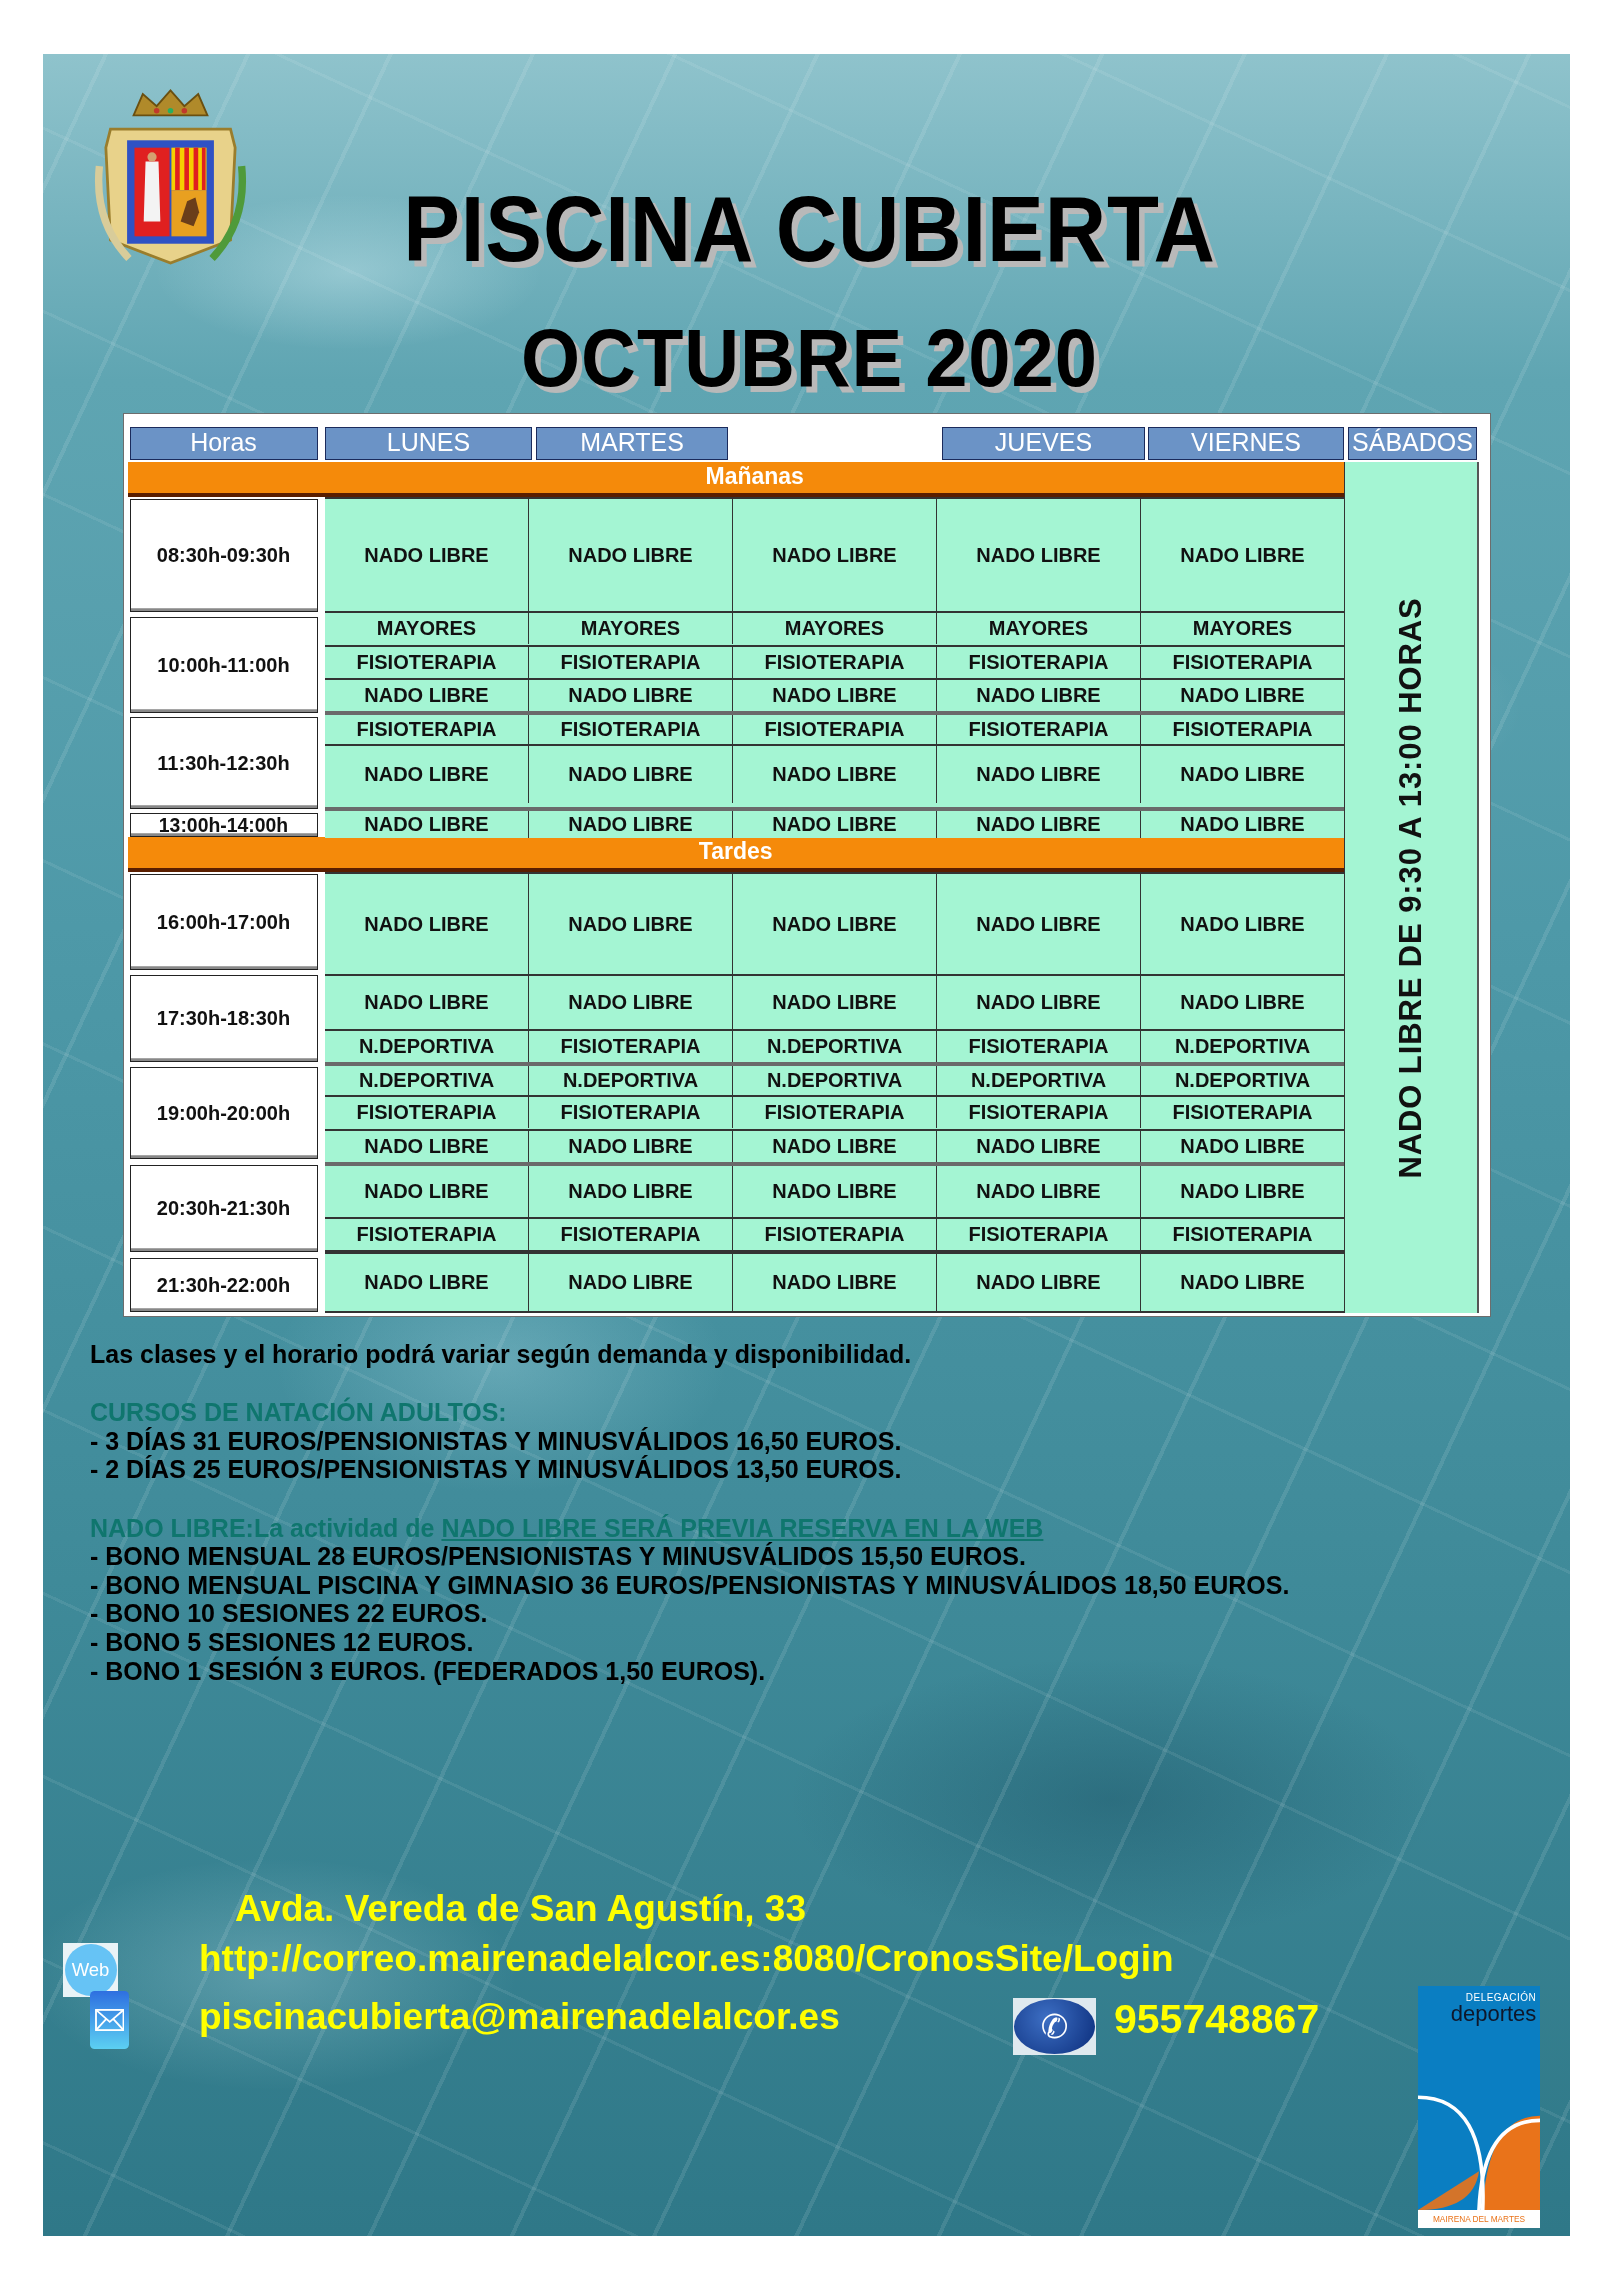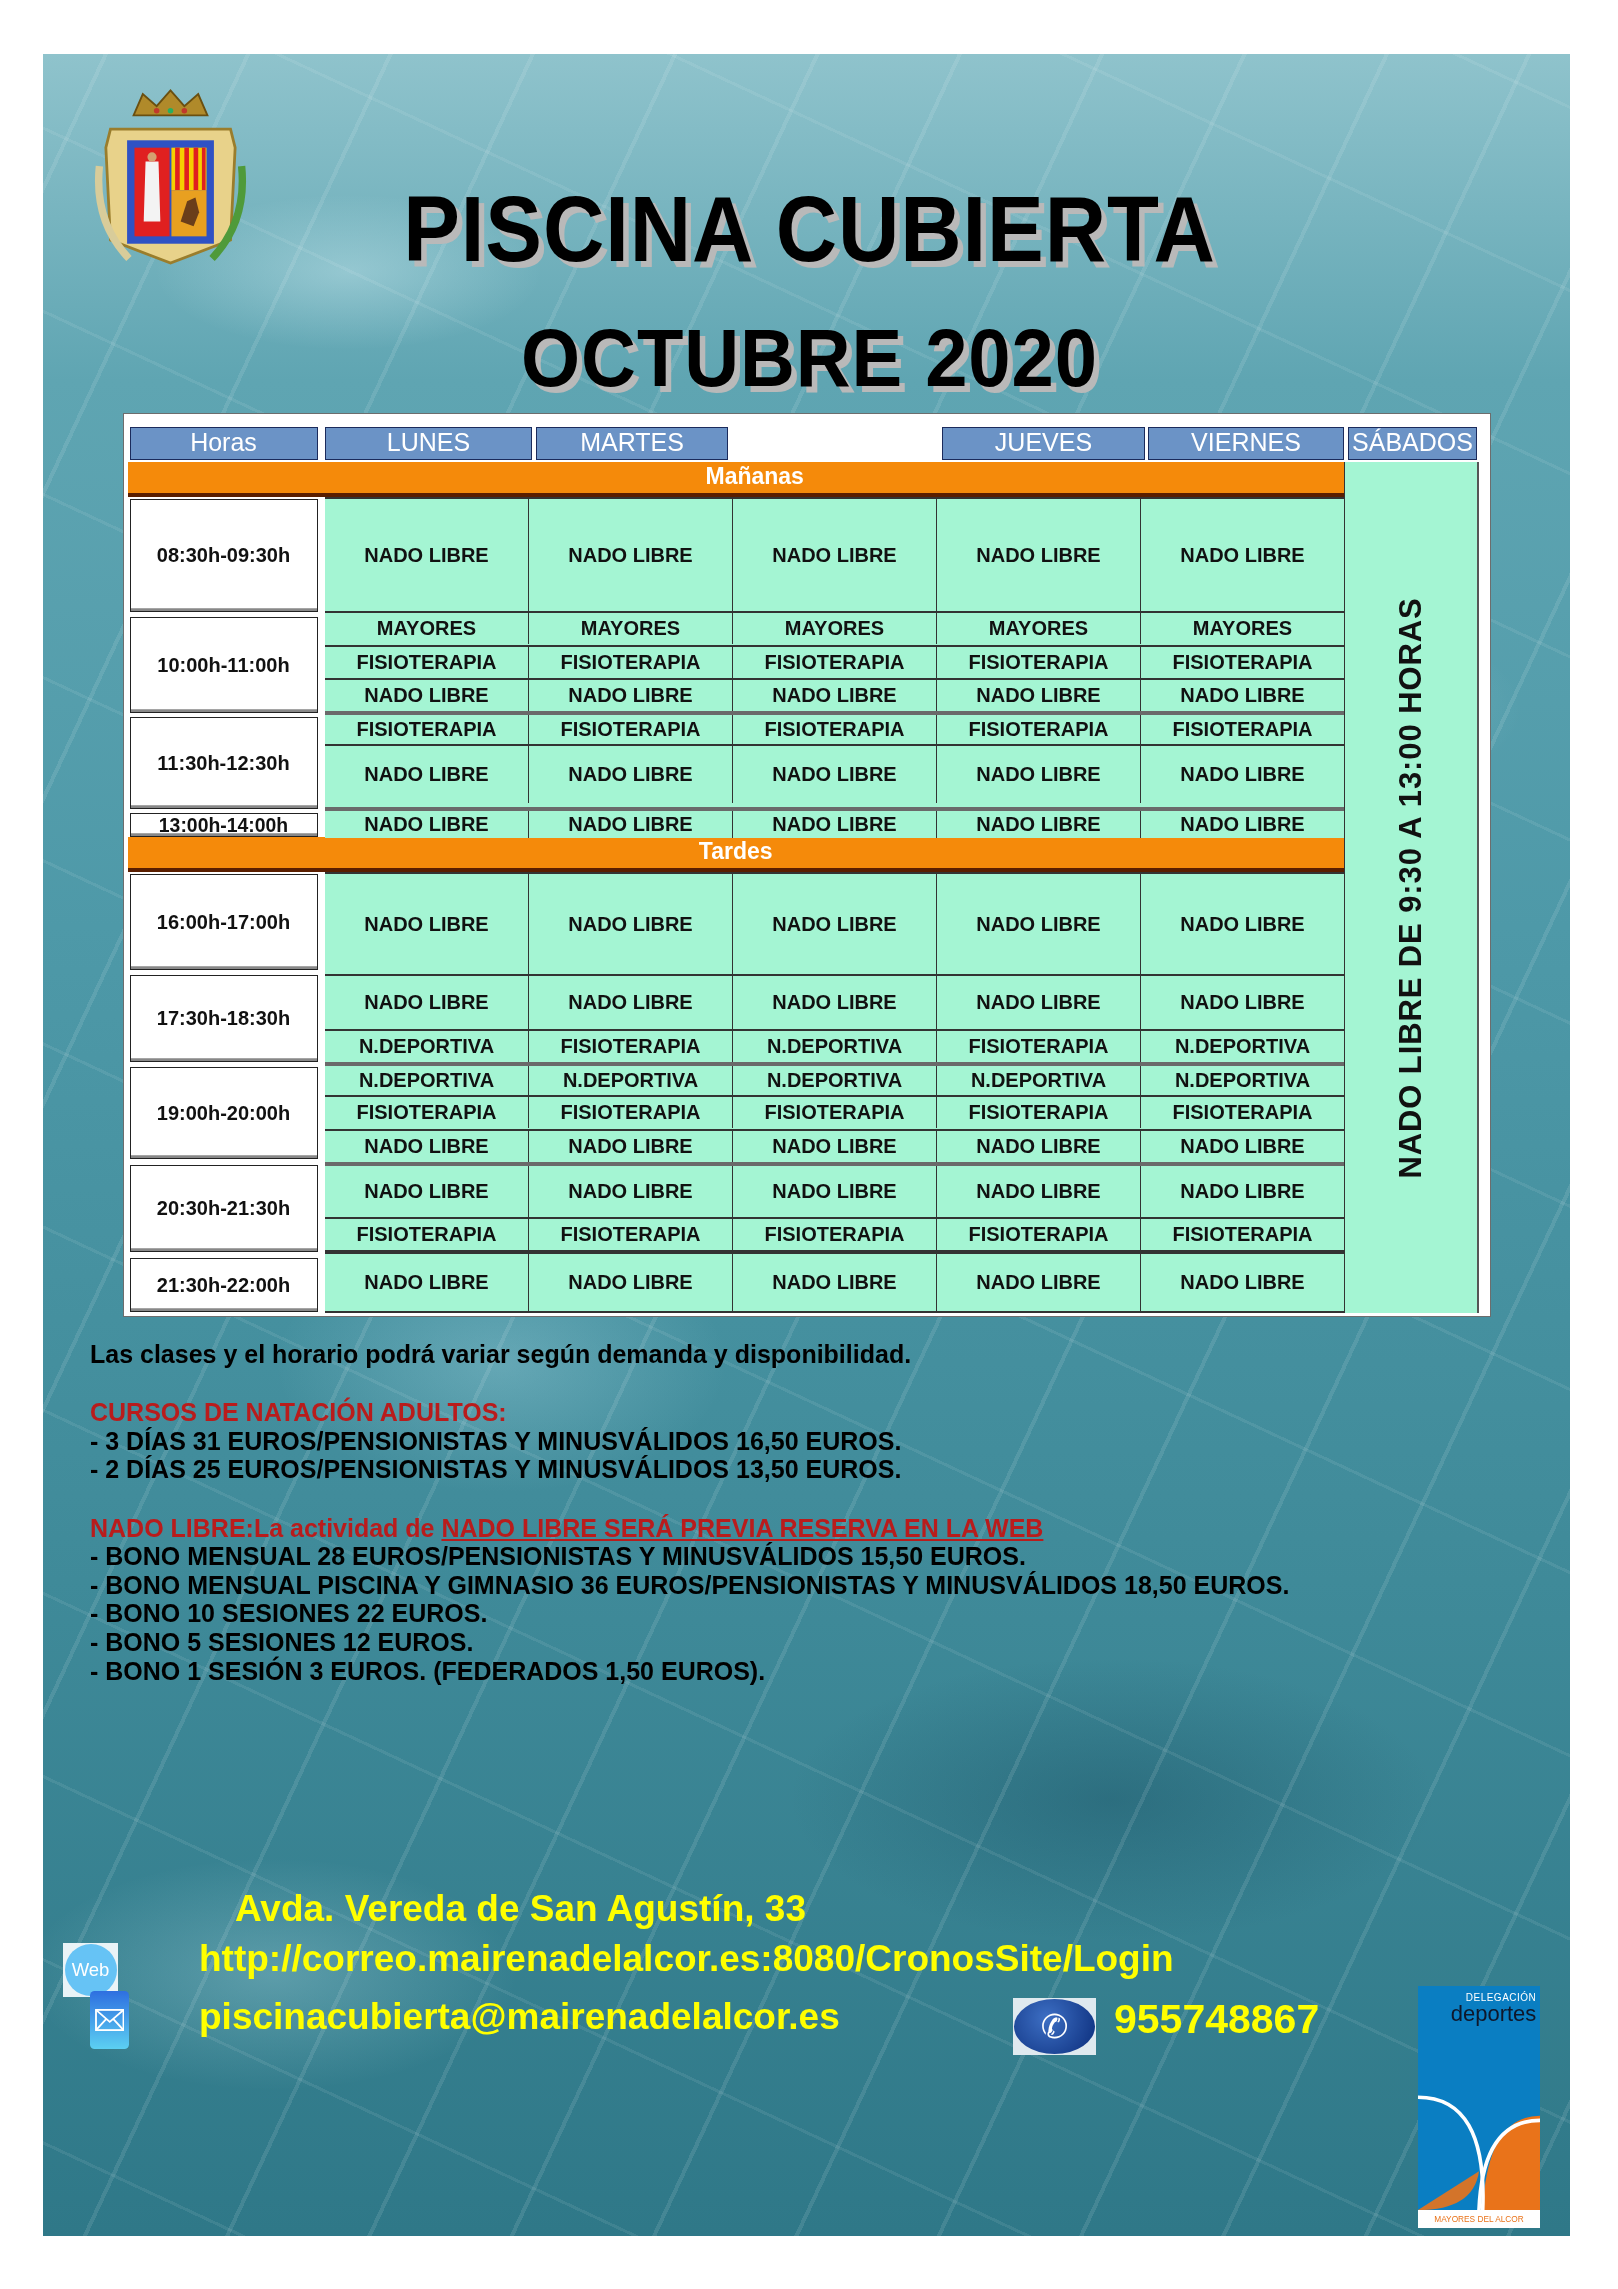--- a/index.html
+++ b/index.html
@@ -52,21 +52,21 @@
           box-sizing: border-box; display: flex; }
   .slot .c { flex: 1; display: flex; align-items: center; justify-content: center;
              font-weight: bold; font-size: 20px; color: #111; border-left: 1.8px solid #333; }
   .slot .c:first-child { border-left: none; } 
   .sat { position: absolute; left: 1220px; top: 48px; width: 135px; height: 851px; background: #a4f5d3;
          border-left: 1.8px solid #333; border-right: 2.8px solid #555; box-sizing: border-box; }
   .sat .v { position: absolute; left: 50%; top: 50%; transform: translate(-50%,-50%) rotate(-90deg);
             white-space: nowrap; font-weight: bold; font-size: 31px; color: #111; letter-spacing: 0.9px; }
 
   .notes { position: absolute; left: 90px; font-weight: bold; font-size: 25px; color: #000; line-height: 29px; }
-  .red { color: #b91c1c; }
+  .red { color: #0f766e; }
   .u { text-decoration: underline; }
 
   .contact { position: absolute; font-weight: bold; color: #ffff00; font-size: 37px; }
   .webicon { position: absolute; left: 63px; top: 1943px; width: 55px; height: 54px; background: #e9f3f7;
              display: flex; align-items: center; justify-content: center; }
   .webicon span { display: block; width: 52px; height: 52px; border-radius: 50%; background: #66c3f5;
                   color: #fff; font-size: 18.5px; text-align: center; line-height: 52px; }
   .mailicon { position: absolute; left: 90px; top: 1991px; width: 39px; height: 58px; border-radius: 4.6px;
               background: linear-gradient(180deg, #2e6fe0, #5cd0f2); display: flex; align-items: center; justify-content: center; }
   .phoneicon { position: absolute; left: 1013px; top: 1998px; width: 83px; height: 57px; background: #dfe9ef;
@@ -291,15 +291,15 @@
 
 <div class="deportes">
   <div class="t1">DELEGACIÓN</div>
   <div class="t2">deportes</div>
   <svg style="position:absolute;left:0;top:102px;" width="122" height="122" viewBox="0 0 132 132">
     <path d="M70 132 L132 132 L132 30 Q75 30 70 132 Z" fill="#e9731a"></path>
     <path d="M0 10 Q75 10 70 132" stroke="#fff" stroke-width="4" fill="none"></path>
     <path d="M132 35 Q70 35 66 132" stroke="#fff" stroke-width="4" fill="none"></path>
     <path d="M0 132 Q60 132 66 90" stroke="#e9731a" stroke-width="0" fill="#e9731a" opacity="0.9"></path>
   </svg>
-  <div class="t3">MAYORES DEL ALCOR</div>
+  <div class="t3">MAIRENA DEL MARTES</div>
 </div>
 
 
 </body></html>

